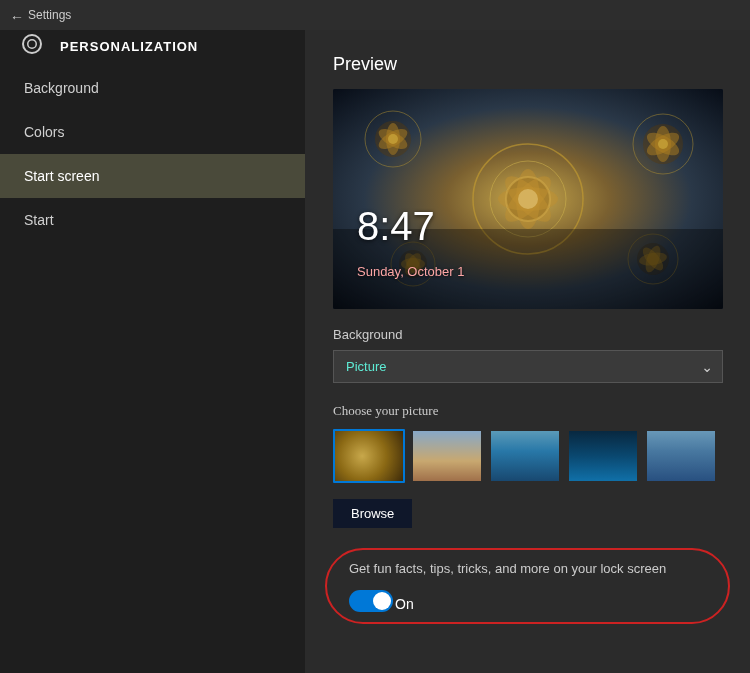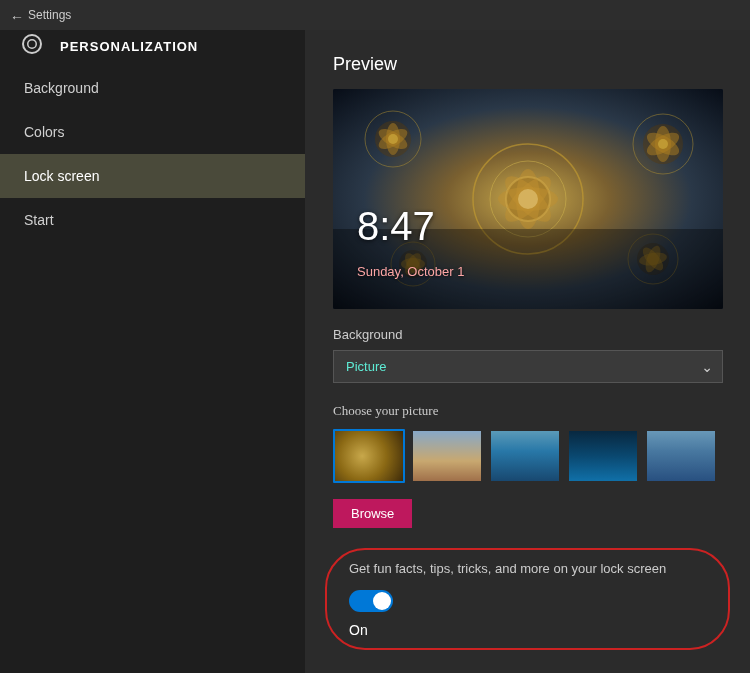--- a/index.html
+++ b/index.html
@@ -213,21 +213,21 @@
     
     .thumb-2 { background: linear-gradient(180deg, #87a8c8 0%, #c8a870 60%, #a0704a 100%); }
     
     .thumb-3 { background: linear-gradient(180deg, #5a9ab8 0%, #2878a8 40%, #184870 100%); }
     
     .thumb-4 { background: linear-gradient(180deg, #082840 0%, #0a4870 50%, #1070a8 100%); }
     
     .thumb-5 { background: linear-gradient(180deg, #6898b8 0%, #4878a0 40%, #285080 100%); }
 
     .browse-btn {
-      background: #be185d;
+      background: #0f172a;
       border: none;
       color: #fff;
       padding: 7px 18px;
       font-size: 13px;
       cursor: pointer;
       margin-bottom: 20px;
       border-radius: 0;
     }
 
     
@@ -249,23 +249,22 @@
 
     .fun-facts-text {
       font-size: 13px;
       color: #ccc;
       margin-bottom: 12px;
       line-height: 1.4;
     }
 
     .toggle-row {
       display: flex;
-      align-items: flex-start;
-      gap: 10px;
-      flex-direction: column;
+      align-items: flex-end;
+      gap: 2px;
     }
 
     .toggle-switch {
       width: 44px;
       height: 22px;
       background: #0078d7;
       border-radius: 11px;
       position: relative;
       cursor: pointer;
       flex-shrink: 0;
@@ -310,21 +309,21 @@
         <svg width="24" height="24" viewBox="0 0 24 24" fill="#ccc">
           <path d="M12 2a10 10 0 1 0 10 10A10 10 0 0 0 12 2zm0 2a8 8 0 1 1-8 8 8 8 0 0 1 8-8zm0 3a5 5 0 1 0 5 5 5 5 0 0 0-5-5zm0 1.5a3.5 3.5 0 1 1-3.5 3.5A3.5 3.5 0 0 1 12 8.5z"></path>
         </svg>
       </div>
       <span class="sidebar-header-title">PERSONALIZATION</span>
     </div>
 
     <nav class="sidebar-nav">
       <div class="sidebar-item">Background</div>
       <div class="sidebar-item">Colors</div>
-      <div class="sidebar-item active">Lock screen</div>
+      <div class="sidebar-item active">Start screen</div>
       <div class="sidebar-item">Start</div>
     </nav>
   </div>
 
   <div class="content">
     <div class="preview-title">Preview</div>
 
     
     <div class="lock-preview">
       <div class="lock-preview-bg">

